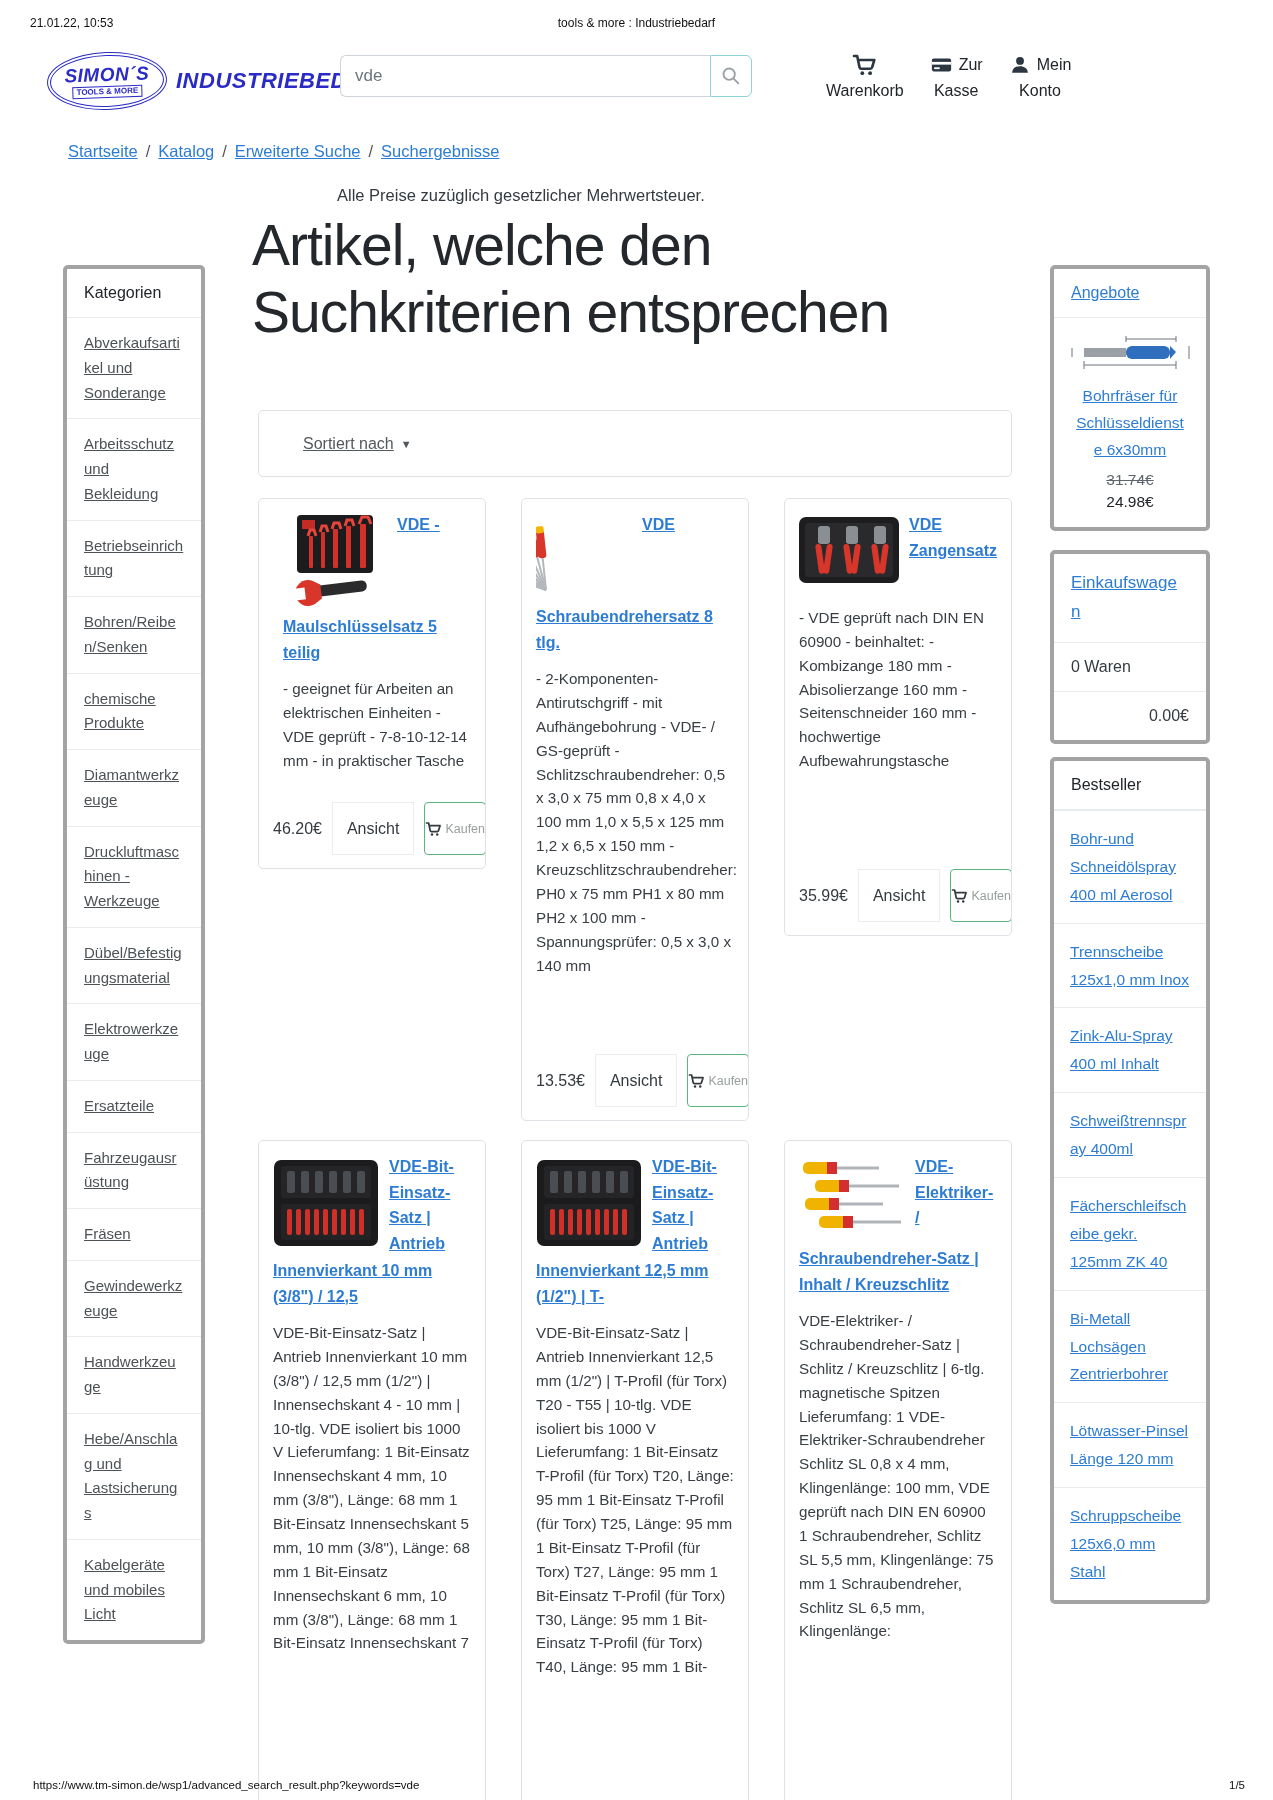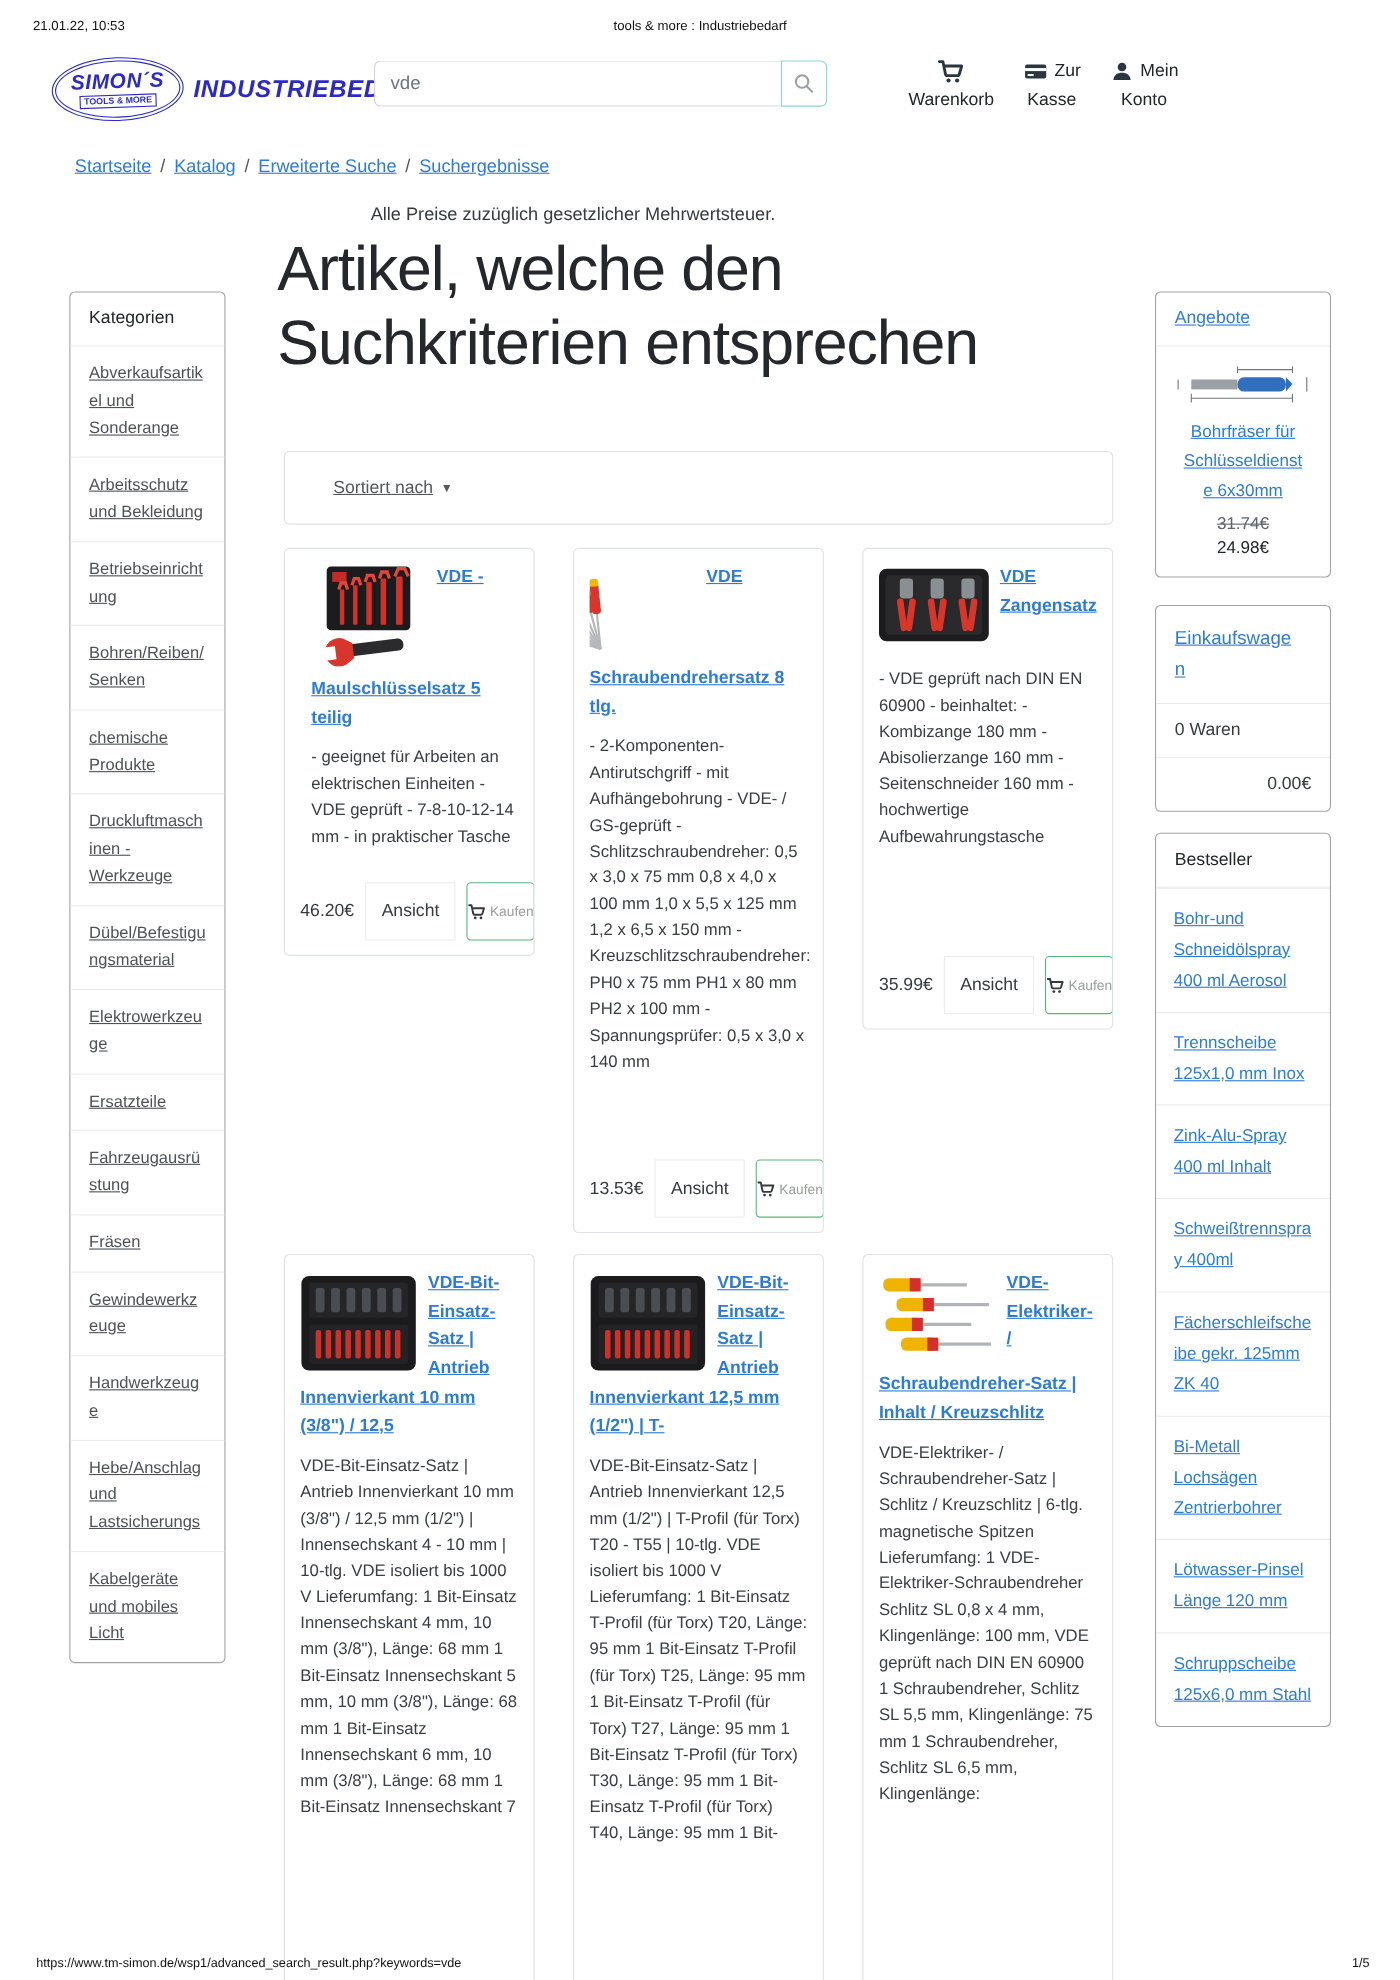--- a/index.html
+++ b/index.html
@@ -33,21 +33,21 @@
   .hnav-line1 { display:flex; align-items:center; gap:6px; height:26px; }
   .hnav-item svg { display:block; }
   .hnav-label { margin-top:4px; }
 
   .breadcrumb { position:absolute; left:68px; top:142px; font-size:16.5px; }
   .breadcrumb .sep { color:#555; margin:0 8px; text-decoration:none; }
 
   .tax-notice { position:absolute; left:337px; top:186px; font-size:16.5px; color:#343a40; }
 
   
-  .box { position:absolute; background:#fff; border:1px solid #a3a3a3; border-radius:5px; }
+  .box { position:absolute; background:#fff; border:4px solid #a3a3a3; border-radius:5px; }
   .box-header { padding:15px 17px; font-size:16px; color:#212529; border-bottom:1px solid #e9ecef; }
   .box-header a { font-size:16px; }
 
   
   .sidebar-left { left:63px; top:265px; width:142px; }
   .cat-item { display:block; padding:13px 17px; font-size:15px; line-height:1.65; overflow-wrap:anywhere; border-top:1px solid #e9ecef; }
   .cat-item:first-of-type { border-top:none; }
 
   
   .heading { position:absolute; left:252px; top:212px; width:762px; font-size:57px; font-weight:300; letter-spacing:-1px; line-height:1.17; color:#24282c; }
@@ -161,20 +161,21 @@
 
   <div class="tax-notice">Alle Preise zuzüglich gesetzlicher Mehrwertsteuer.</div>
 
   <div class="box sidebar-left">
     <div class="box-header">Kategorien</div>
     <a class="cat-item gray-link">Abverkaufsartikel und Sonderange</a>
     <a class="cat-item gray-link">Arbeitsschutz und Bekleidung</a>
     <a class="cat-item gray-link">Betriebseinrichtung</a>
     <a class="cat-item gray-link">Bohren/Reiben/Senken</a>
     <a class="cat-item gray-link">chemische Produkte</a>
+    <a class="cat-item gray-link">Diamantwerkzeuge</a>
     <a class="cat-item gray-link">Druckluftmaschinen - Werkzeuge</a>
     <a class="cat-item gray-link">Dübel/Befestigungsmaterial</a>
     <a class="cat-item gray-link">Elektrowerkzeuge</a>
     <a class="cat-item gray-link">Ersatzteile</a>
     <a class="cat-item gray-link">Fahrzeugausrüstung</a>
     <a class="cat-item gray-link">Fräsen</a>
     <a class="cat-item gray-link">Gewindewerkzeuge</a>
     <a class="cat-item gray-link">Handwerkzeuge</a>
     <a class="cat-item gray-link">Hebe/Anschlag und Lastsicherungs</a>
     <a class="cat-item gray-link">Kabelgeräte und mobiles Licht</a>

